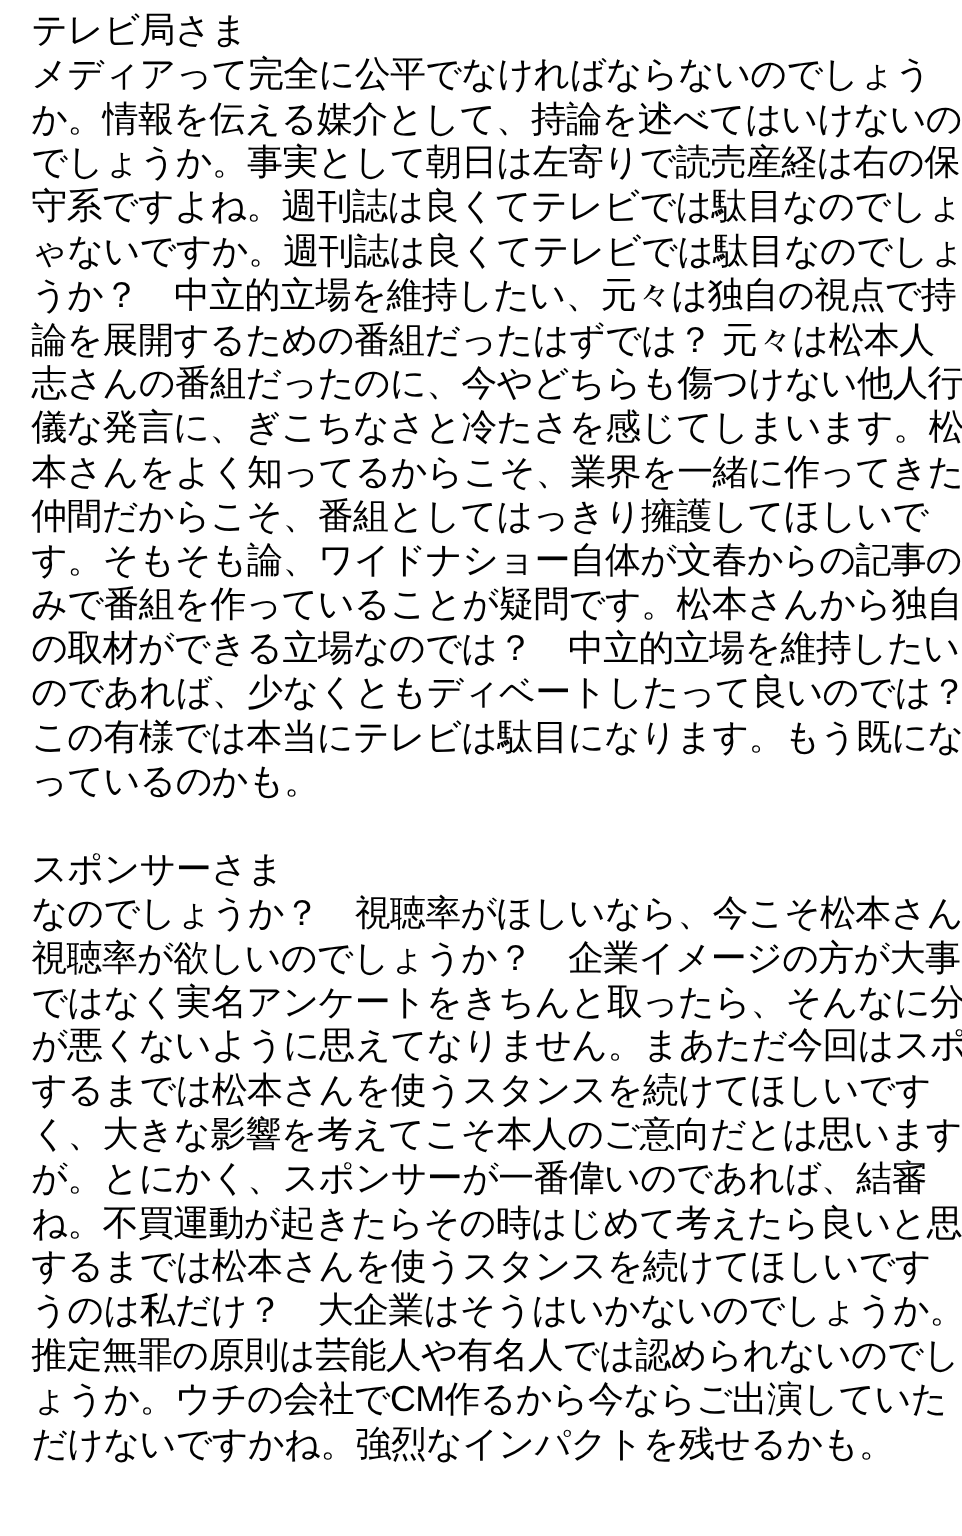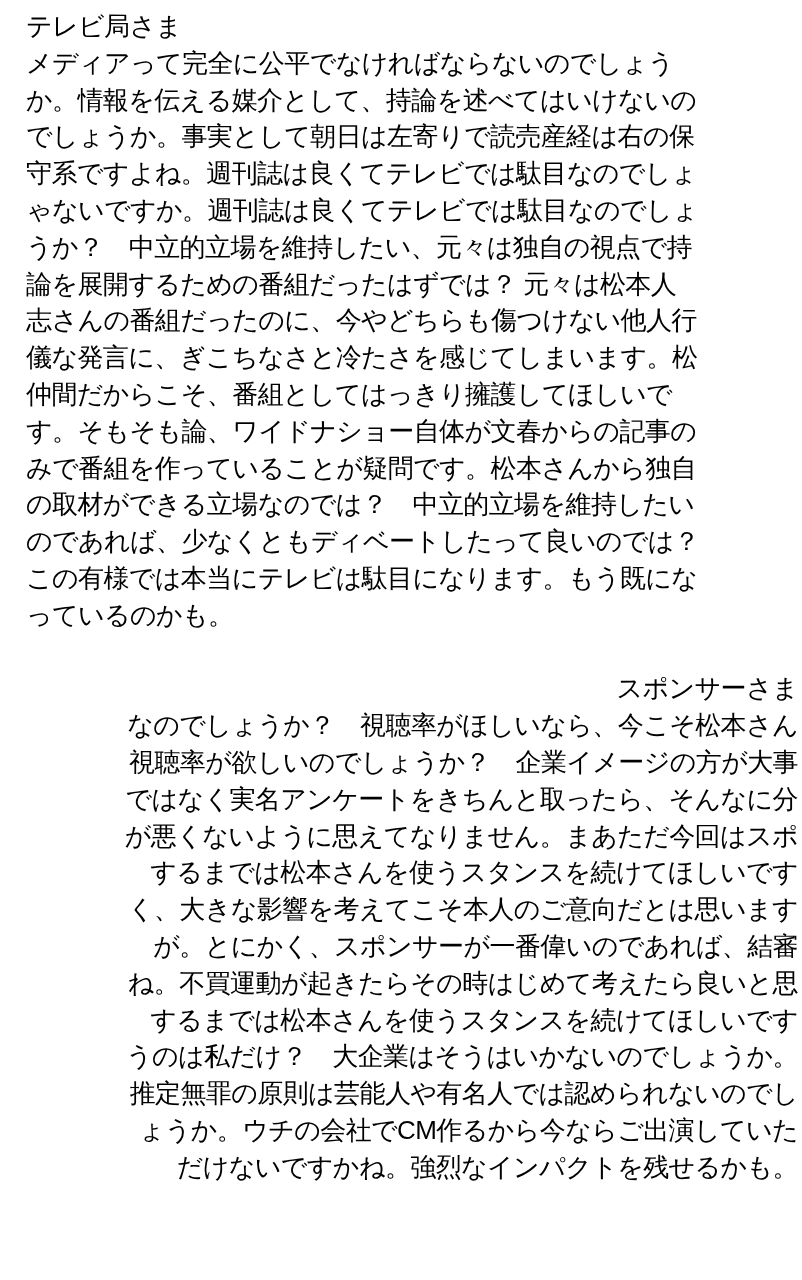--- a/index.html
+++ b/index.html
@@ -9,27 +9,26 @@
   body {
     width: 802px;
     height: 1280px;
     background: #ffffff;
     overflow: hidden;
     font-family: "Liberation Sans", sans-serif;
   }
   .letter {
     padding: 8px 4px 0 26px;
     color: #000000;
-    font-size: 26px;
+    font-size: 30px;
     letter-spacing: -0.6px;
     font-weight: 400;
   }
   .section + .section {
     margin-top: 36.8px; 
-    text-align: right;
   }
   .line {
     line-height: 36.8px;
     height: 36.8px;
     white-space: pre;   
   }
 </style>
 </head>
 <body>
 
@@ -38,20 +37,21 @@
       <div class="line">テレビ局さま</div>
       <div class="line">メディアって完全に公平でなければならないのでしょう</div>
       <div class="line">か。情報を伝える媒介として、持論を述べてはいけないの</div>
       <div class="line">でしょうか。事実として朝日は左寄りで読売産経は右の保</div>
       <div class="line">守系ですよね。週刊誌は良くてテレビでは駄目なのでしょ</div>
       <div class="line">ゃないですか。週刊誌は良くてテレビでは駄目なのでしょ</div>
       <div class="line">うか？　中立的立場を維持したい、元々は独自の視点で持</div>
       <div class="line">論を展開するための番組だったはずでは？ 元々は松本人</div>
       <div class="line">志さんの番組だったのに、今やどちらも傷つけない他人行</div>
       <div class="line">儀な発言に、ぎこちなさと冷たさを感じてしまいます。松</div>
+      <div class="line">本さんをよく知ってるからこそ、業界を一緒に作ってきた</div>
       <div class="line">仲間だからこそ、番組としてはっきり擁護してほしいで</div>
       <div class="line">す。そもそも論、ワイドナショー自体が文春からの記事の</div>
       <div class="line">みで番組を作っていることが疑問です。松本さんから独自</div>
       <div class="line">の取材ができる立場なのでは？　中立的立場を維持したい</div>
       <div class="line">のであれば、少なくともディベートしたって良いのでは？</div>
       <div class="line">この有様では本当にテレビは駄目になります。もう既にな</div>
       <div class="line">っているのかも。</div>
     </div>
     <div class="section">
       <div class="line">スポンサーさま</div>

